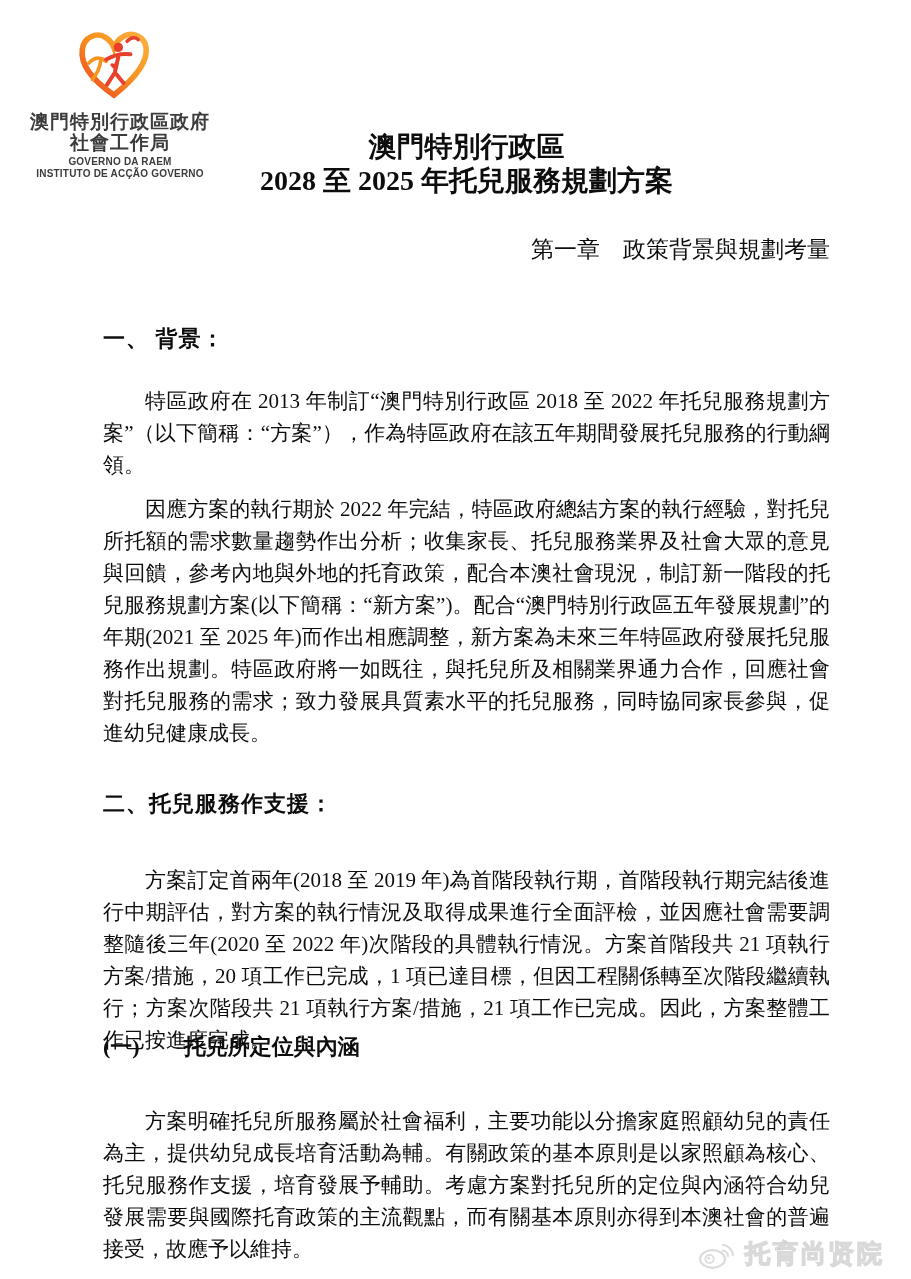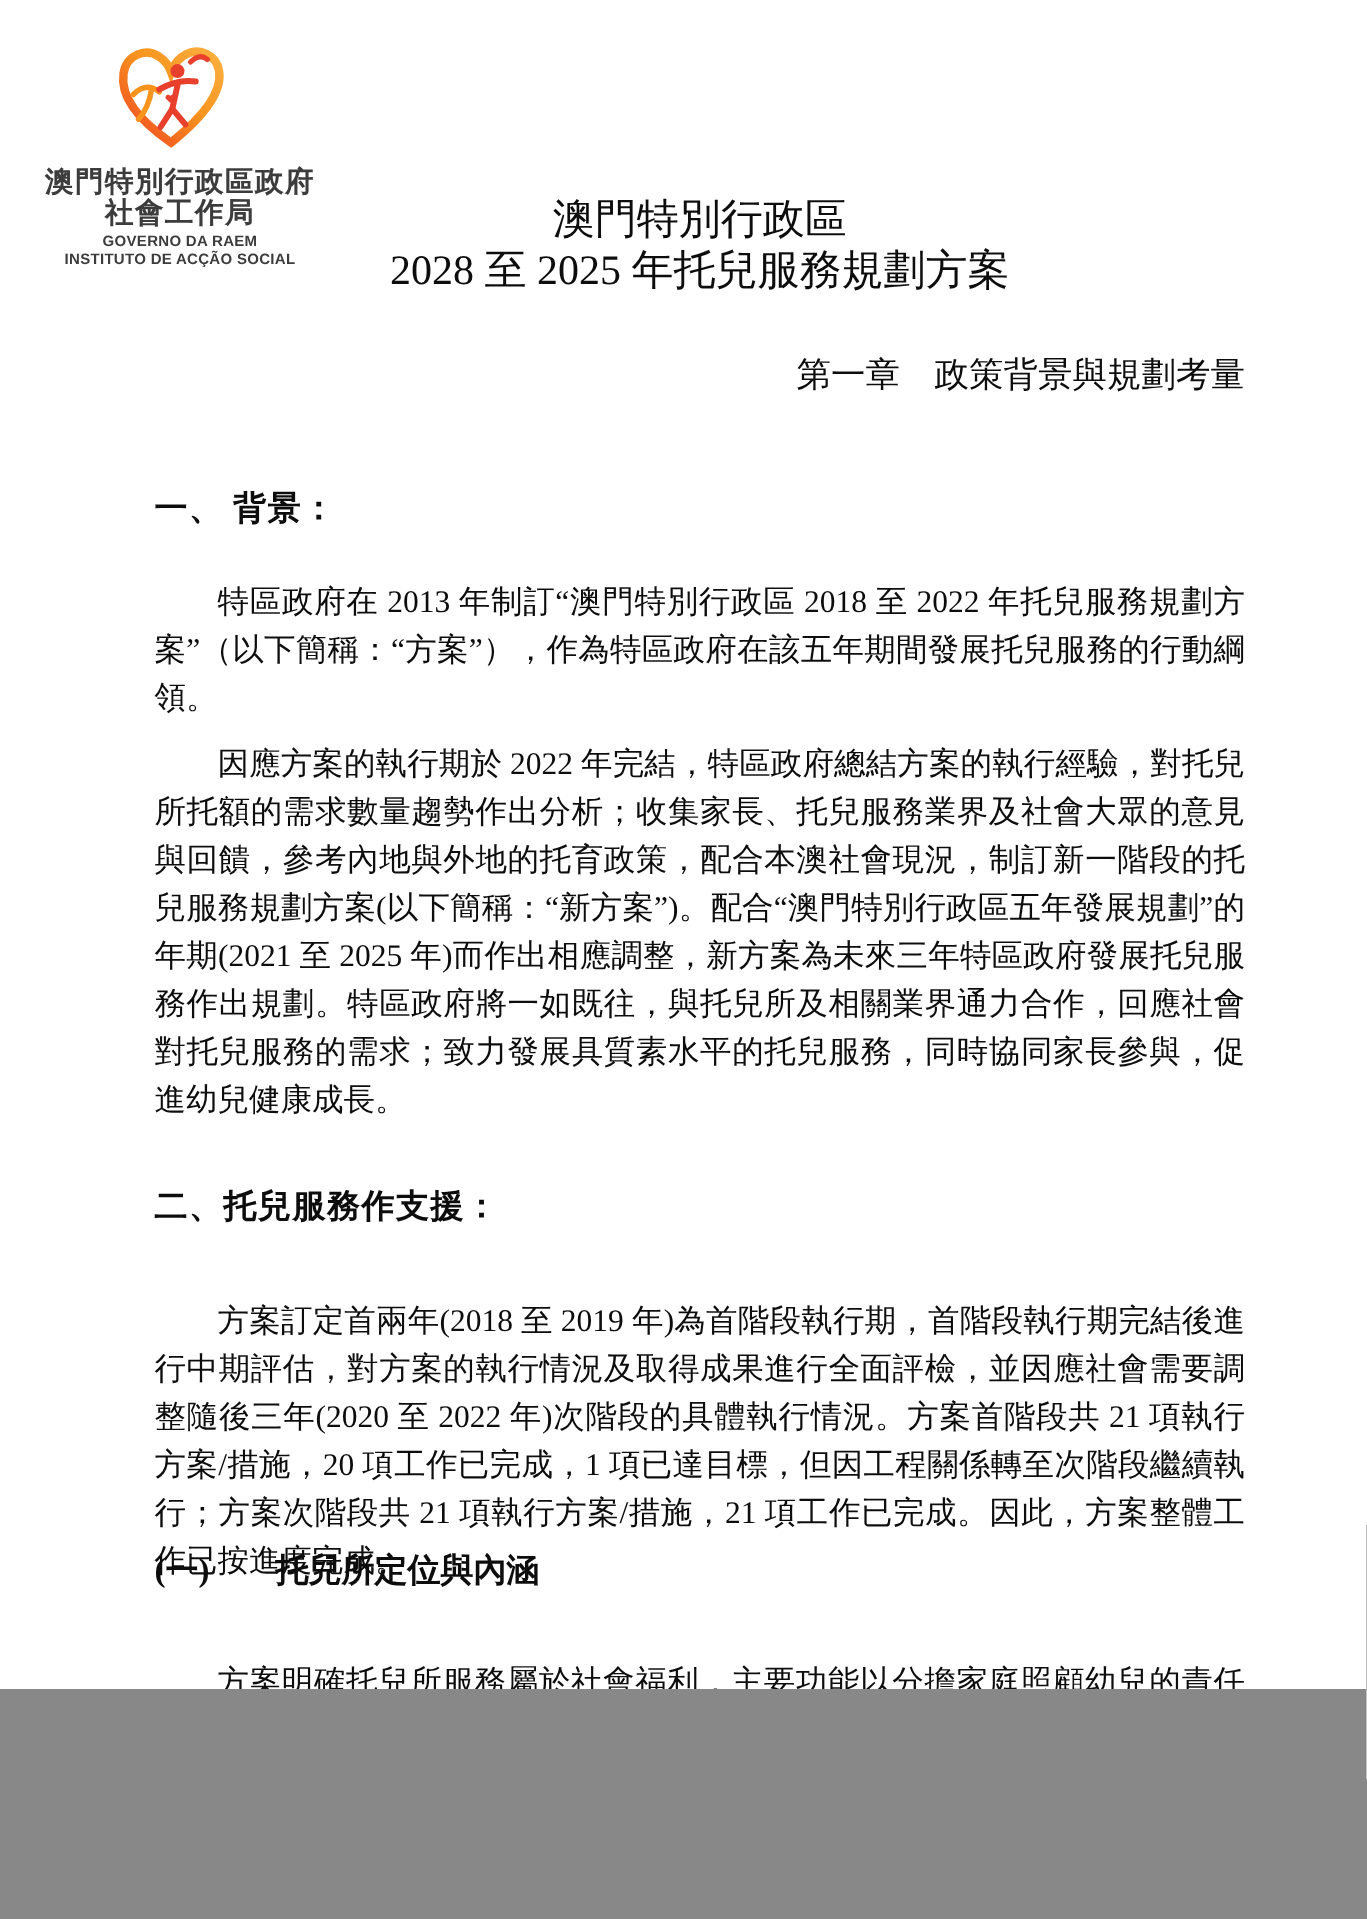--- a/index.html
+++ b/index.html
@@ -1,18 +1,18 @@
 <!DOCTYPE html>
 <html lang="zh-Hant"><head>
 <meta charset="utf-8">
 <style>
   html,body{margin:0;padding:0;background:#888;}
   .page{
     position:relative;
-    width:911px;height:1126px;
+    width:911px;height:1279px;
     margin:0 auto;
     background:#ffffff;
     overflow:hidden;
     font-family:"Liberation Serif","DejaVu Serif",serif;
     color:#0d0d0d;
   }
   
   .agency{
     position:absolute;left:18px;top:24px;width:204px;
     text-align:center;
@@ -26,21 +26,21 @@
   .org-zh.first{margin-top:9px;}
   .org-pt{
     font-family:"Liberation Sans","DejaVu Sans",sans-serif;
     font-weight:700;font-size:10px;line-height:12px;
     color:#3c3c3c;letter-spacing:.2px;white-space:nowrap;
   }
   .org-pt.first{margin-top:3px;}
   
   .doc-title{
     position:absolute;left:103px;top:130px;width:727px;
-    text-align:center;font-weight:400;font-size:28px;line-height:34px;
+    text-align:center;font-weight:700;font-size:28px;line-height:34px;
     white-space:nowrap;
   }
   .chapter{
     position:absolute;left:103px;top:236px;width:727px;
     text-align:right;font-weight:400;font-size:23px;line-height:28px;
     white-space:nowrap;
   }
   
   .sec-h{
     position:absolute;left:103px;width:727px;
@@ -91,21 +91,21 @@
       <circle cx="51" cy="27" r="5.4" fill="#E8402C"></circle>
       <path d="M37 41 Q 51 33 65 35" fill="none" stroke="#E8402C" stroke-width="4.6" stroke-linecap="round"></path>
       <path d="M51 38 L 47 56" fill="none" stroke="#E8402C" stroke-width="4.6" stroke-linecap="round"></path>
       <path d="M47 56 L 38 70 M47 56 L 57 68" fill="none" stroke="#E8402C" stroke-width="4.6" stroke-linecap="round"></path>
       <path d="M61 20 Q 68 13 74 18" fill="none" stroke="#E8402C" stroke-width="4" stroke-linecap="round"></path>
       <path d="M45.5 46 c -1.8 -2 -4.6 0 -3.4 2.2 l 3.4 3.4 l 3.4 -3.4 c 1.2 -2.2 -1.6 -4.2 -3.4 -2.2 Z" fill="#E8402C"></path>
     </svg>
     <div class="org-zh first">澳門特別行政區政府</div>
     <div class="org-zh">社會工作局</div>
     <div class="org-pt first">GOVERNO DA RAEM</div>
-    <div class="org-pt">INSTITUTO DE ACÇÃO SOCIAL</div>
+    <div class="org-pt">INSTITUTO DE ACÇÃO GOVERNO</div>
   </div>
 
   <div class="doc-title">
     <div>澳門特別行政區</div>
     <div>2028 至 2025 年托兒服務規劃方案</div>
   </div>
 
   <div class="chapter">第一章　政策背景與規劃考量</div>
 
   <div class="sec-h" style="top:325px">一、 背景：</div>

